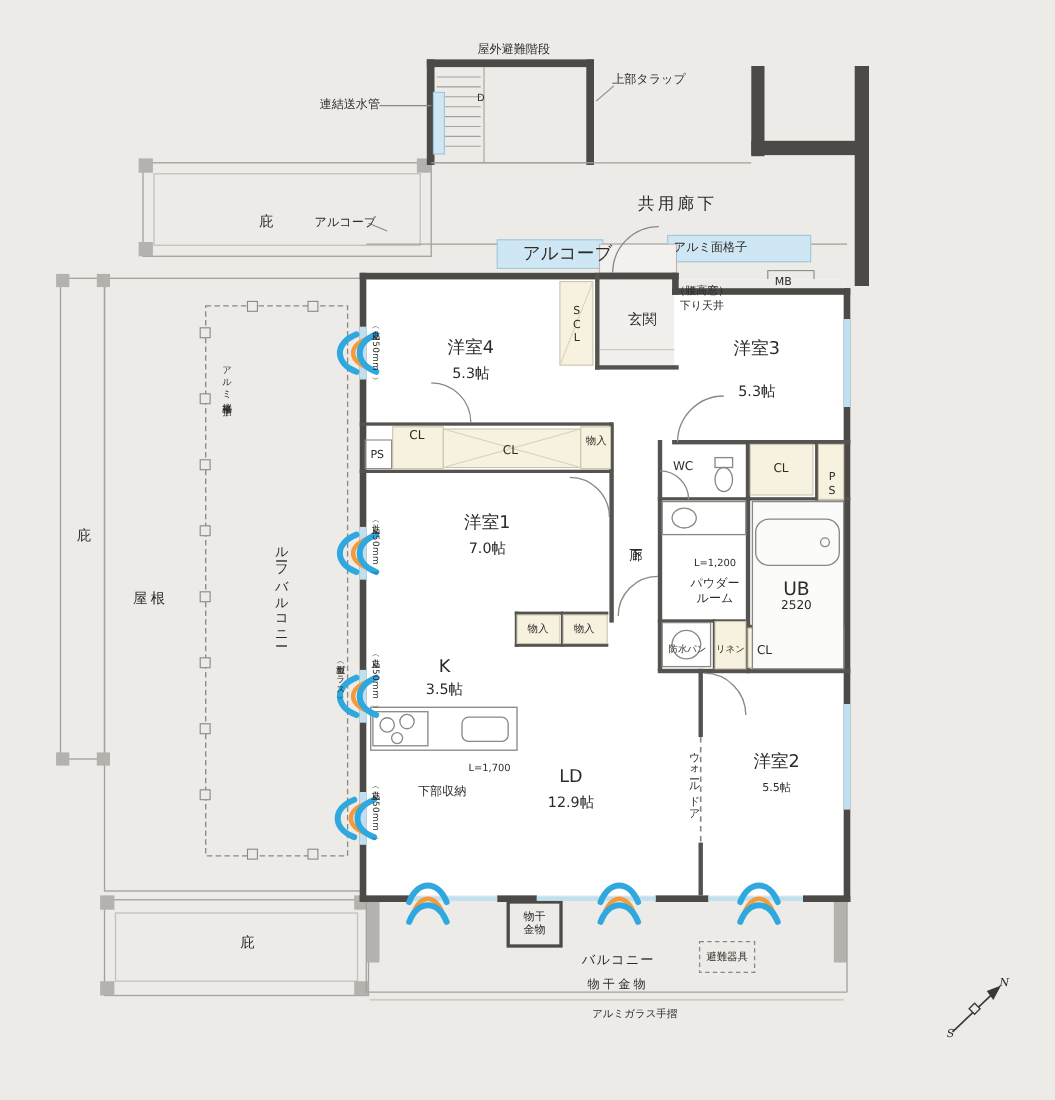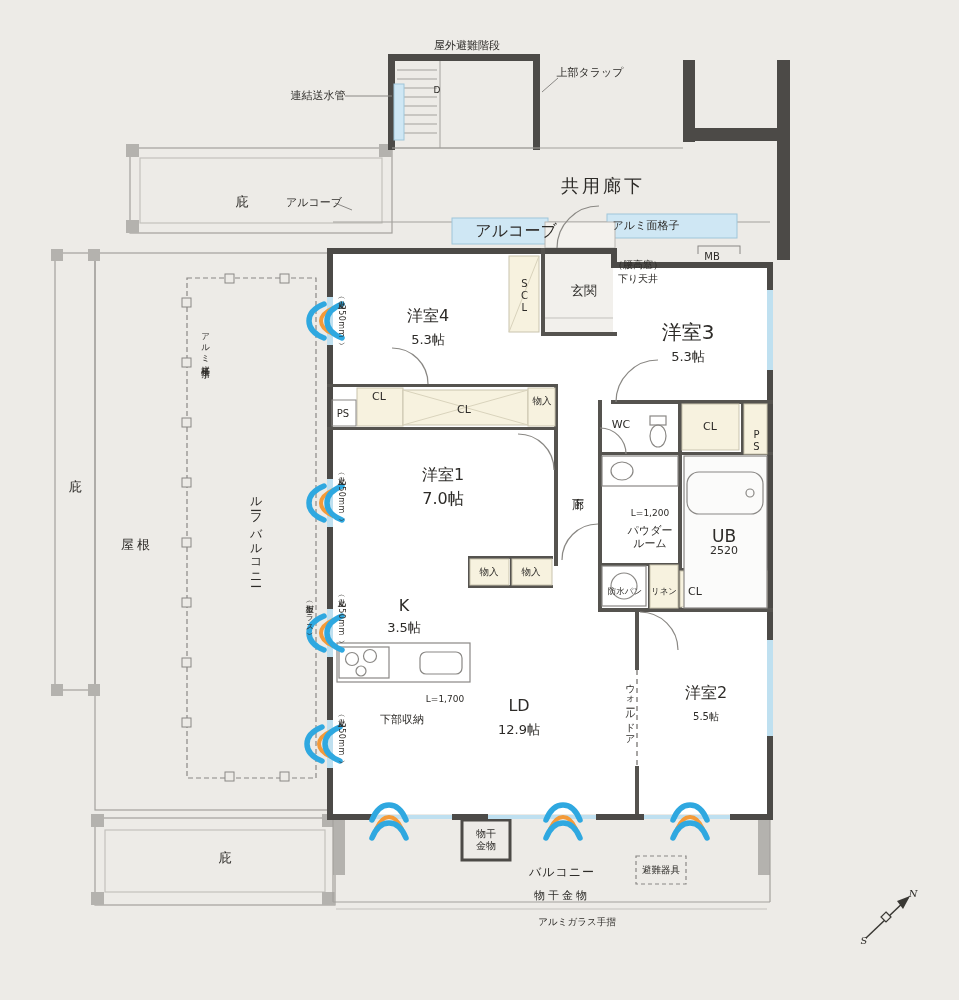--- a/index.html
+++ b/index.html
@@ -228,43 +228,43 @@
     <line x1="866" y1="938" x2="908" y2="898" stroke="#3a3834" stroke-width="1.5"></line>
     <polygon points="910,896 897,901 903,909" fill="#3a3834"></polygon>
     <path d="M 886,912 L 891,917 L 886,922 L 881,917 Z" fill="#edebe7" stroke="#3a3834" stroke-width="1.2"></path>
   </g>
 </svg>
 
 <div class="lbl" style="left:467px;top:46px;font-size:11px">屋外避難階段</div>
 <div class="lbl" style="left:590px;top:73px;font-size:11px">上部タラップ</div>
 <div class="lbl" style="left:318px;top:96px;font-size:11px">連結送水管</div>
 <div class="lbl" style="left:437px;top:90px;font-size:9px">D</div>
-<div class="lbl sp2" style="left:603px;top:186px;font-size:18px">共用廊下</div>
+<div class="lbl sp2" style="left:616px;top:186px;font-size:15px">共用廊下</div>
 <div class="lbl" style="left:314px;top:203px;font-size:11px">アルコーブ</div>
 <div class="lbl" style="left:516px;top:231px;font-size:16px">アルコーブ</div>
 <div class="lbl" style="left:646px;top:226px;font-size:11px">アルミ面格子</div>
 <div class="lbl" style="left:712px;top:257px;font-size:10px">MB</div>
 <div class="lbl" style="left:638px;top:265px;font-size:10px">（腰高窓）</div>
 <div class="lbl" style="left:638px;top:279px;font-size:10px">下り天井</div>
 
 <div class="lbl" style="left:584px;top:291px;font-size:13px">玄関</div>
 <div class="lbl v" style="left:524px;top:296px;font-size:10px">SCL</div>
 <div class="lbl" style="left:428px;top:316px;font-size:16px">洋室4</div>
 <div class="lbl" style="left:428px;top:340px;font-size:13px">5.3帖</div>
-<div class="lbl" style="left:688px;top:333px;font-size:20px">洋室3</div>
+<div class="lbl" style="left:688px;top:317px;font-size:16px">洋室3</div>
 <div class="lbl" style="left:688px;top:357px;font-size:13px">5.3帖</div>
 <div class="lbl" style="left:379px;top:397px;font-size:11px">CL</div>
 <div class="lbl" style="left:343px;top:414px;font-size:10px">PS</div>
 <div class="lbl" style="left:464px;top:410px;font-size:11px">CL</div>
 <div class="lbl" style="left:542px;top:401px;font-size:9.5px">物入</div>
 <div class="lbl" style="left:621px;top:425px;font-size:11px">WC</div>
 <div class="lbl" style="left:710px;top:427px;font-size:11px">CL</div>
 <div class="lbl v" style="left:756px;top:441px;font-size:10px">PS</div>
 <div class="lbl" style="left:443px;top:475px;font-size:16px">洋室1</div>
-<div class="lbl" style="left:443px;top:499px;font-size:16px">7.0帖</div>
+<div class="lbl" style="left:443px;top:499px;font-size:13px">7.0帖</div>
 <div class="lbl v" style="left:578px;top:489px;font-size:12px">廊下</div>
 <div class="lbl" style="left:650px;top:513px;font-size:9px">L=1,200</div>
 <div class="lbl wrap" style="left:650px;top:538px;width:48px;font-size:11px">パウダールーム</div>
 <div class="lbl" style="left:724px;top:536px;font-size:17px">UB</div>
 <div class="lbl" style="left:724px;top:551px;font-size:11px">2520</div>
 <div class="lbl" style="left:489px;top:572px;font-size:9.5px">物入</div>
 <div class="lbl" style="left:531px;top:572px;font-size:9.5px">物入</div>
 <div class="lbl" style="left:625px;top:591px;font-size:8.5px">防水パン</div>
 <div class="lbl" style="left:664px;top:591px;font-size:8.5px">リネン</div>
 <div class="lbl" style="left:695px;top:592px;font-size:11px">CL</div>

